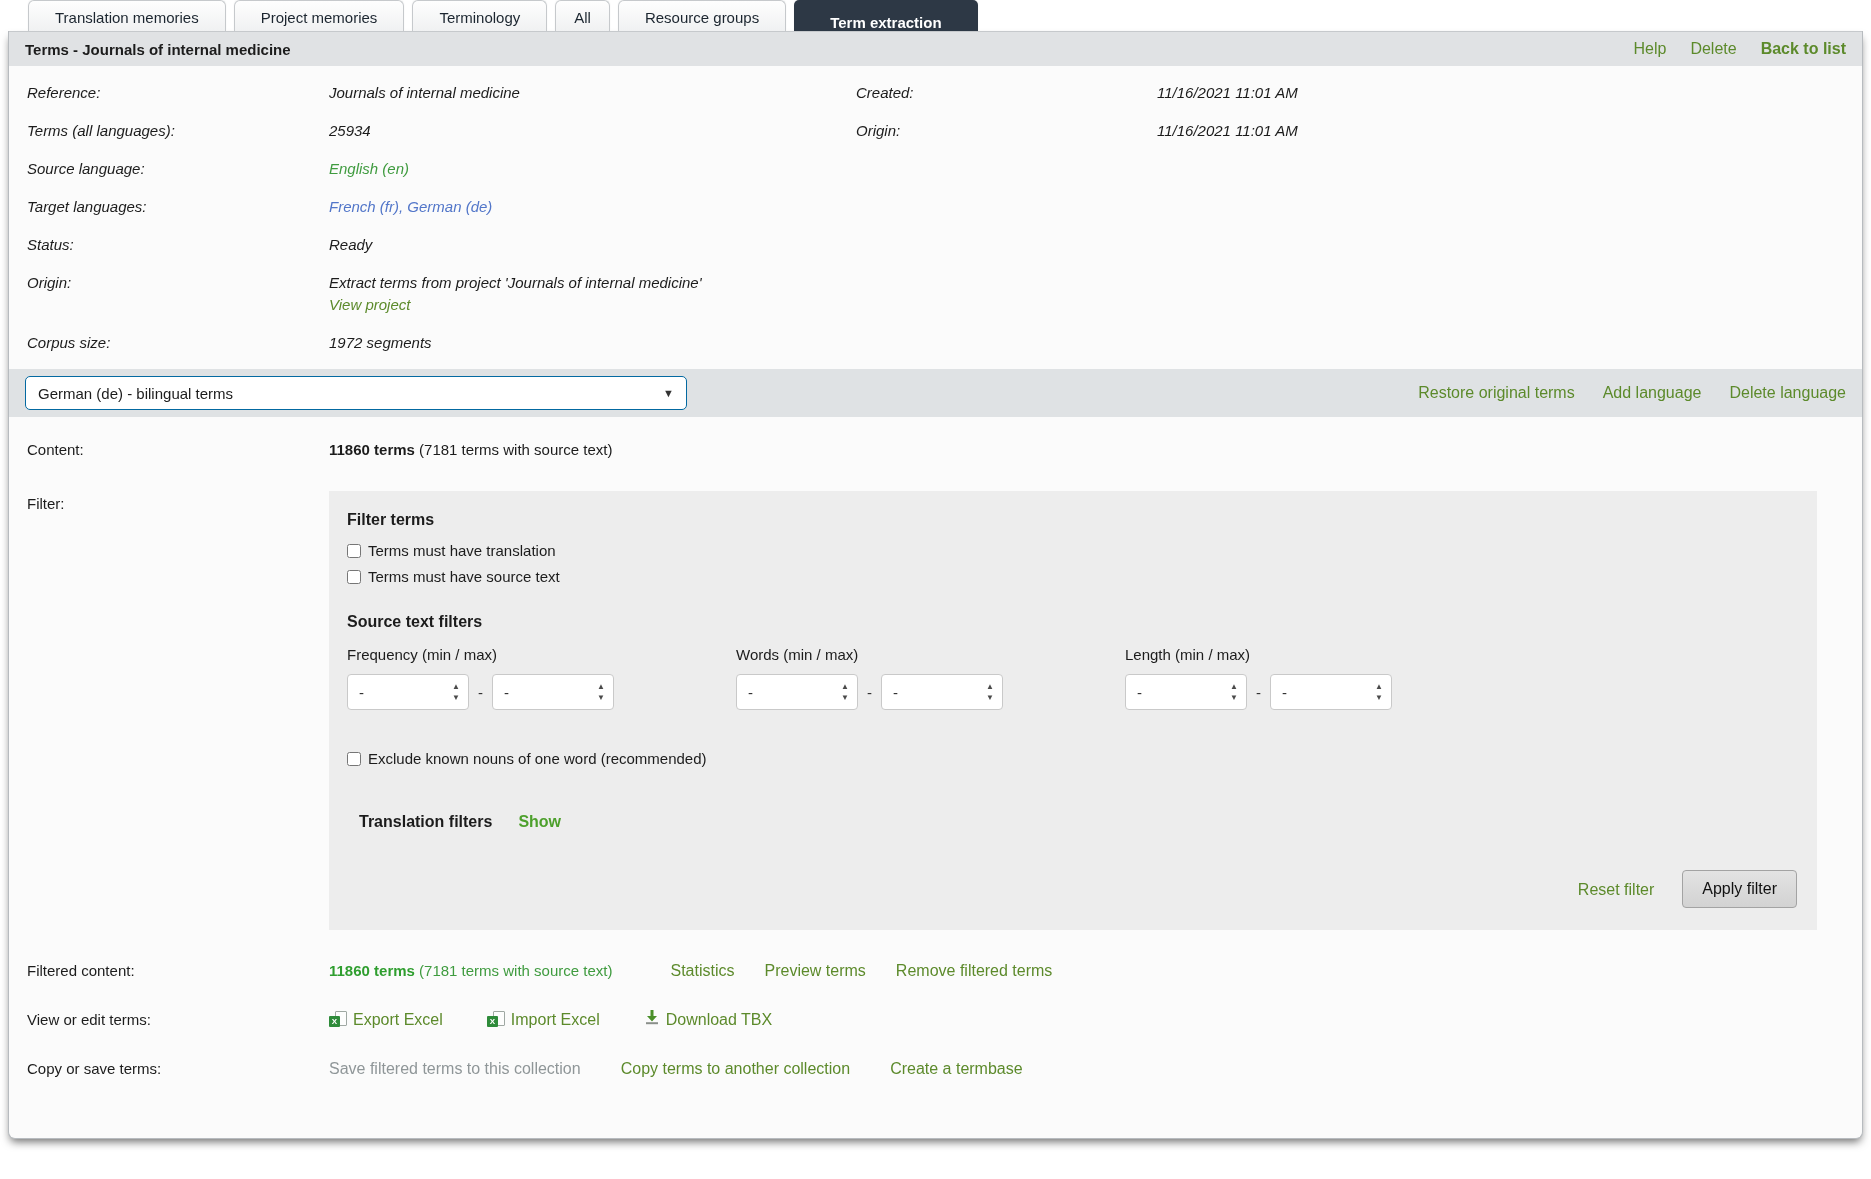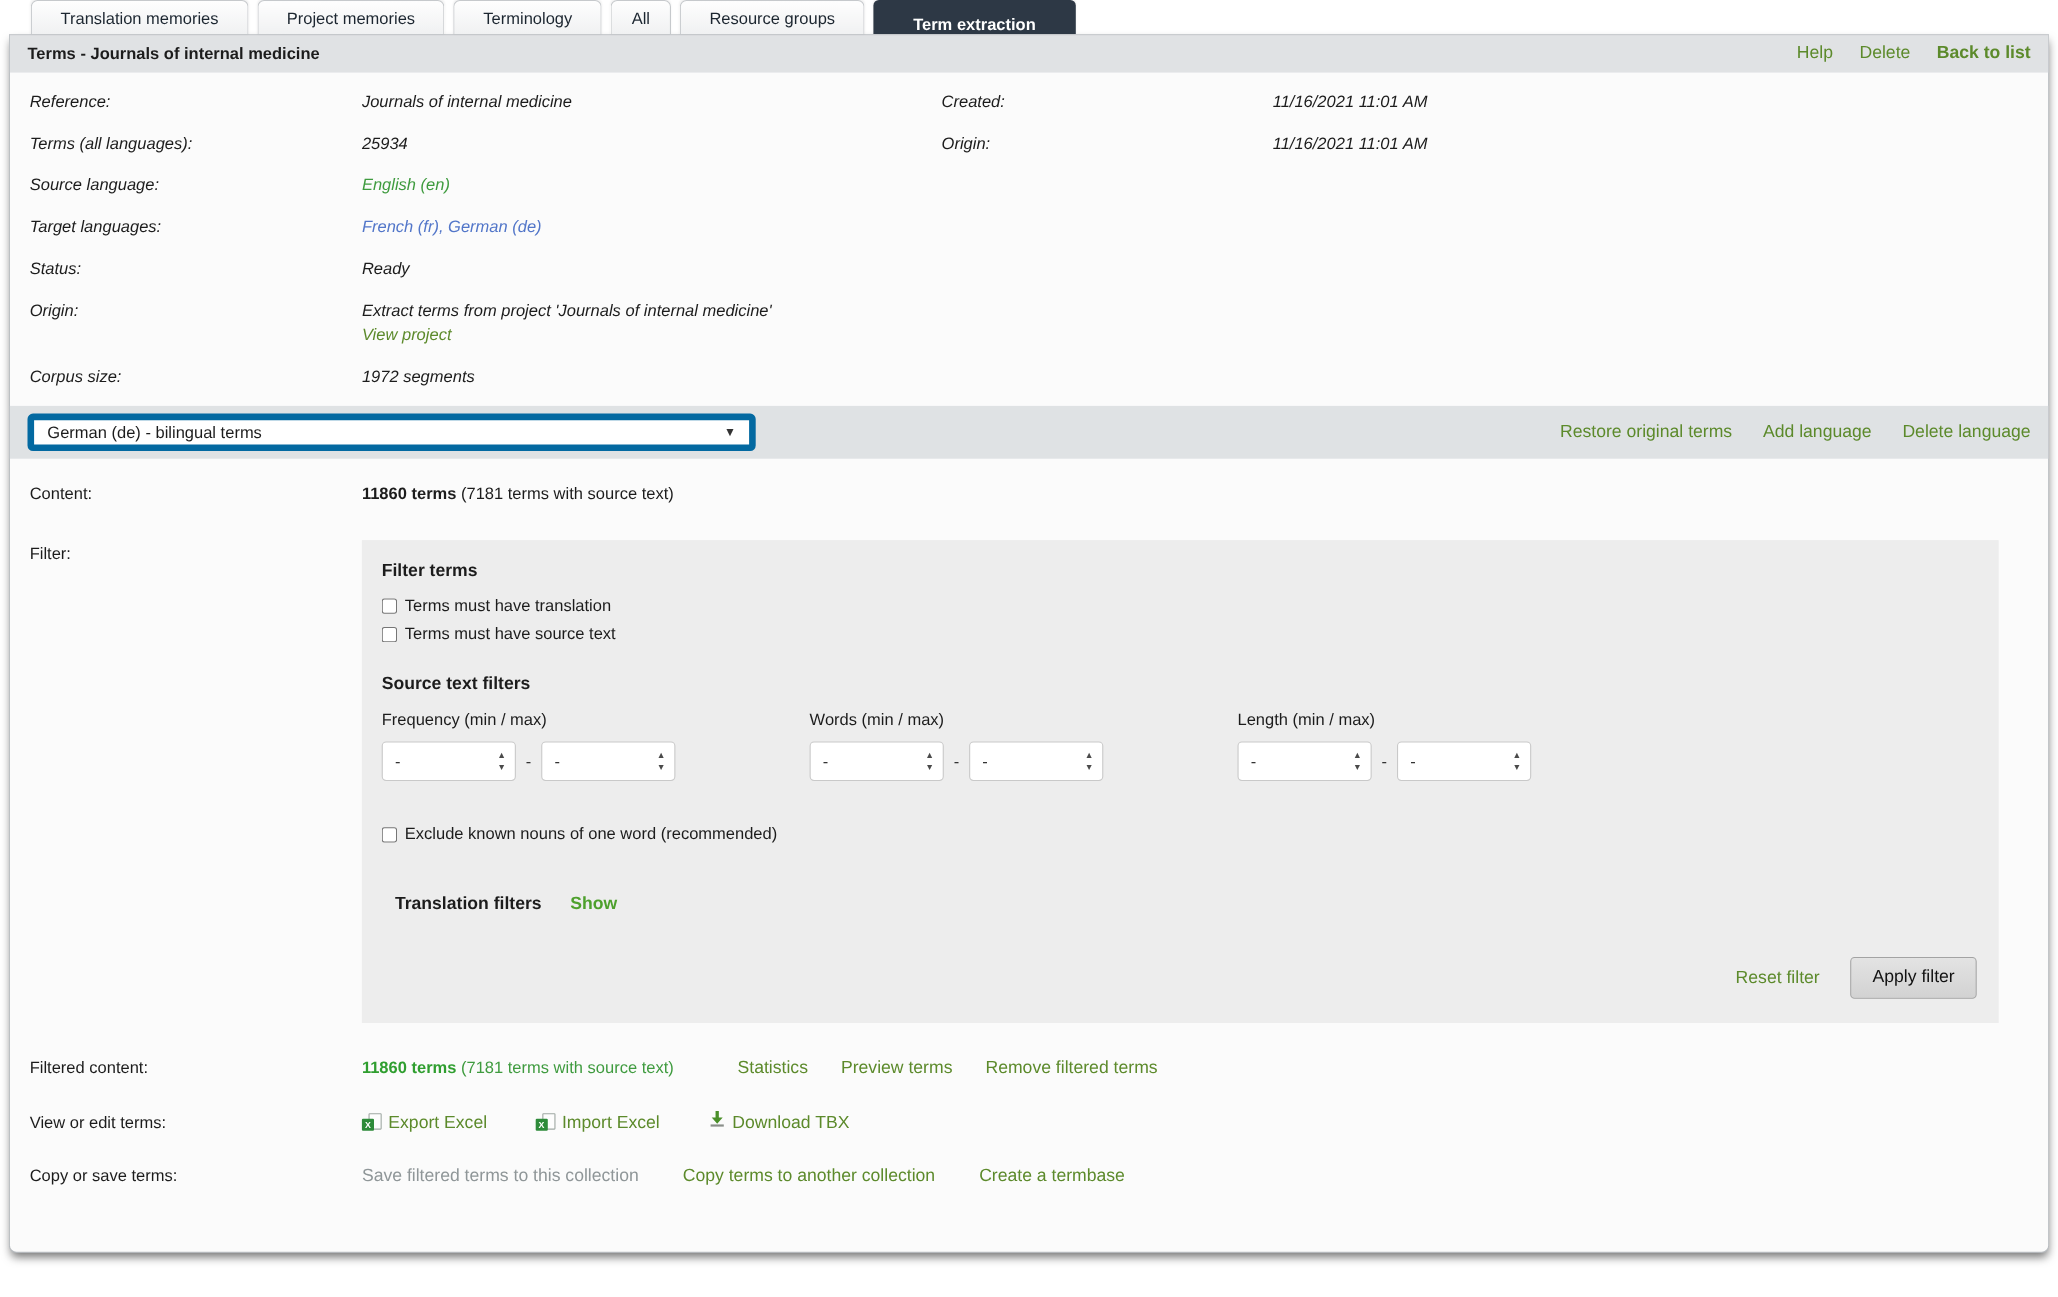--- a/index.html
+++ b/index.html
@@ -30,21 +30,21 @@
   .info { padding:16px 45px 16px 18px; font-size:15px;font-style:italic; }
   .irow { display:flex; margin-bottom:17px; line-height:21px; }
   .irow .lbl  { width:302px; flex:none; }
   .irow .val  { width:527px; flex:none; }
   .irow .lbl2 { width:301px; flex:none; }
   .origin-val { max-width:460px; }
   .origin-link { display:block; margin-top:1px; }
 
   
   .langbar { height:48px; background:#dfe2e4; display:flex; align-items:center; padding:0 16px; }
-  .lang-select { width:662px; height:34px; background:#fff; border:6px solid #0369a1; border-radius:5px;
+  .lang-select { width:662px; height:34px; background:#fff; border:1px solid #0369a1; border-radius:5px;
                  display:flex; align-items:center; padding:0 12px; font-size:15px; cursor:pointer; }
   .lang-select .chev { margin-left:auto; font-size:11px; color:#333; }
   .langbar-actions { margin-left:auto; display:flex; gap:28px; }
 
   
   .crow { display:flex; padding:0 45px 0 18px; font-size:15px; line-height:21px; }
   .crow .lbl { width:302px; flex:none; }
   .content-row { margin-top:22px;align-items:center; }
   .bold { font-weight:bold; }
   .filter-row { margin-top:31px; align-items:flex-start; }

